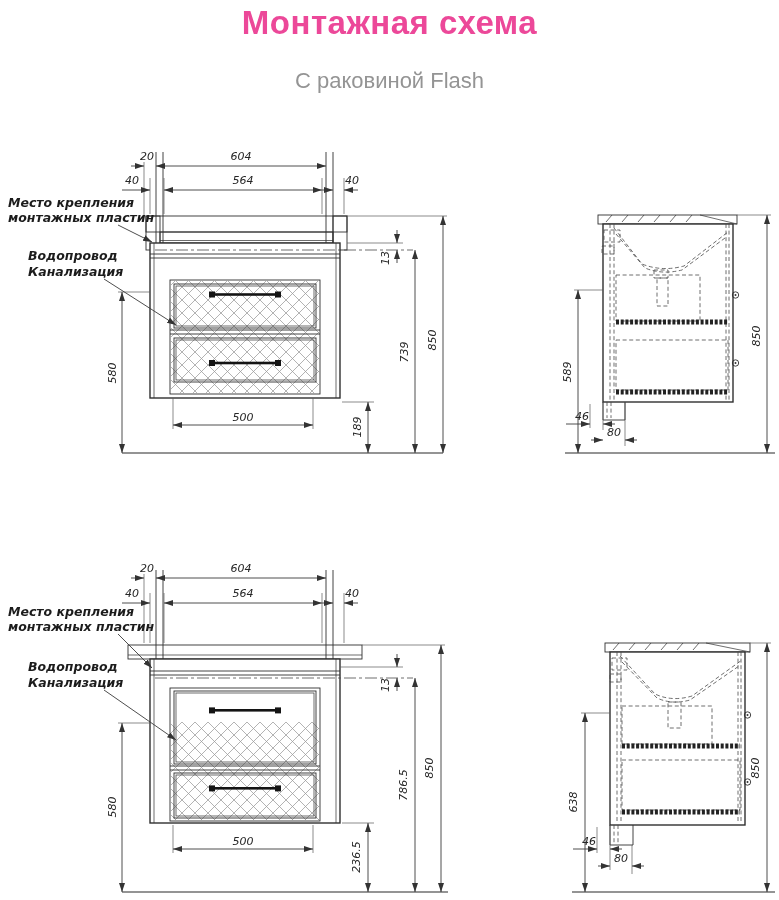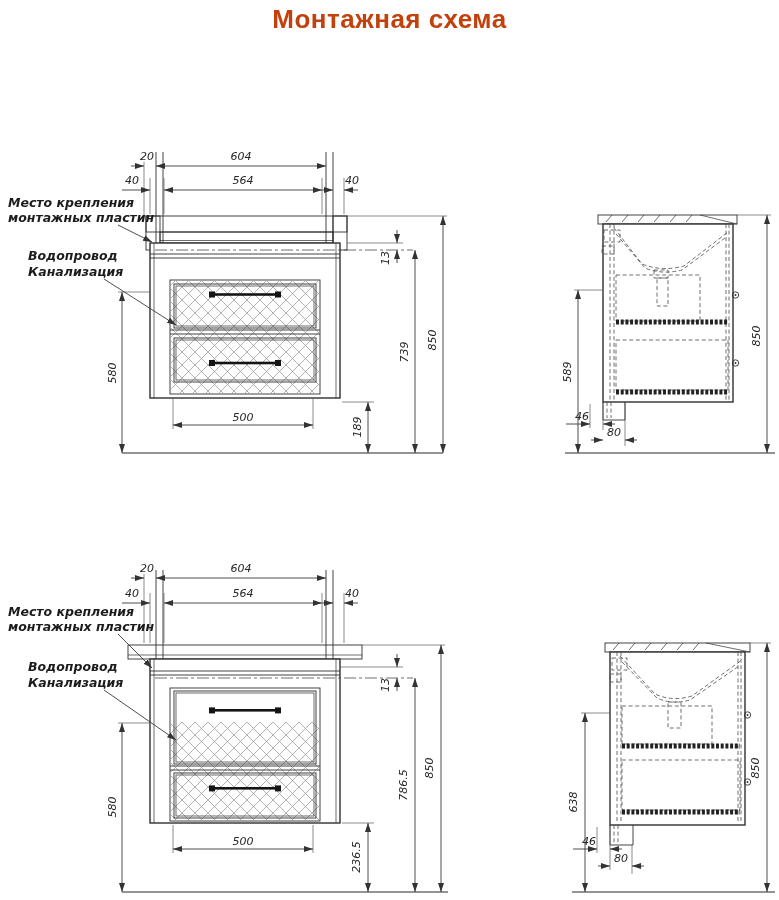--- a/index.html
+++ b/index.html
@@ -1,19 +1,19 @@
 <!DOCTYPE html>
 <html><head>
 <meta charset="utf-8">
 <style>
   html,body{margin:0;padding:0;background:#fff;}
   .page{position:relative;width:779px;height:900px;background:#ffffff;overflow:hidden;
         font-family:"Liberation Sans",sans-serif;}
   .title{position:absolute;top:4px;left:0;width:779px;text-align:center;
-         font-size:26px;font-weight:800;letter-spacing:0.5px;color:#c2410c;}
+         font-size:33px;font-weight:800;letter-spacing:0.5px;color:#ec4899;}
   .subtitle{position:absolute;left:0;width:779px;text-align:center;
             font-size:22px;font-weight:400;color:#949494;}
   .sub1{top:68px;} .sub2{top:490px;}
   svg{position:absolute;left:0;}
   .bodyl{stroke:#2f2f2f;stroke-width:1.4;fill:#fff;}
   .thin{stroke:#2f2f2f;stroke-width:0.9;fill:none;}
   .thin2{stroke:#2f2f2f;stroke-width:0.7;fill:none;}
   .ext{stroke:#5a5a5a;stroke-width:0.7;fill:none;}
   .dl{stroke:#3a3a3a;stroke-width:0.9;fill:none;}
   .dash{stroke:#4a4a4a;stroke-width:0.8;fill:none;stroke-dasharray:4 2.6;}
@@ -23,20 +23,21 @@
   .dimt{font:italic 11px "DejaVu Sans",sans-serif;fill:#262626;text-anchor:middle;}
   .lblt{font:italic 600 12.5px "DejaVu Sans",sans-serif;fill:#1c1c1c;}
   .hnd{fill:#141414;stroke:none;}
 </style>
 </head>
 <body>
 
 <div class="page">
 
   <div class="title">Монтажная схема</div>
+  <div class="subtitle sub1">С раковиной Flash</div>
 
   <svg style="top:118px" width="779" height="350" viewBox="0 0 779 350">
     <defs>
       <marker id="arr1" orient="auto-start-reverse" markerUnits="userSpaceOnUse" markerWidth="10" markerHeight="7" refX="9" refY="3">
         <path d="M0,0 L9,3 L0,6 Z" fill="#333"></path>
       </marker>
       <pattern id="hx1" width="13" height="13" patternUnits="userSpaceOnUse">
         <path d="M0,0L13,13 M13,0L0,13" stroke="#9a9a9a" stroke-width="0.75"></path>
       </pattern>
     </defs>

